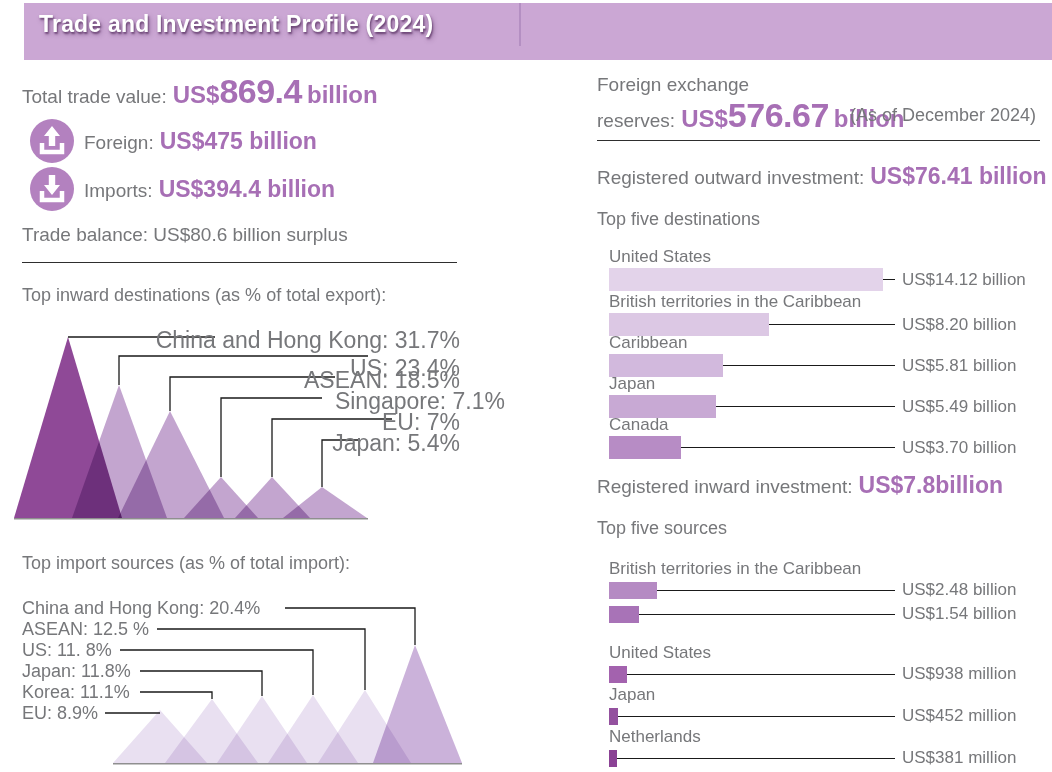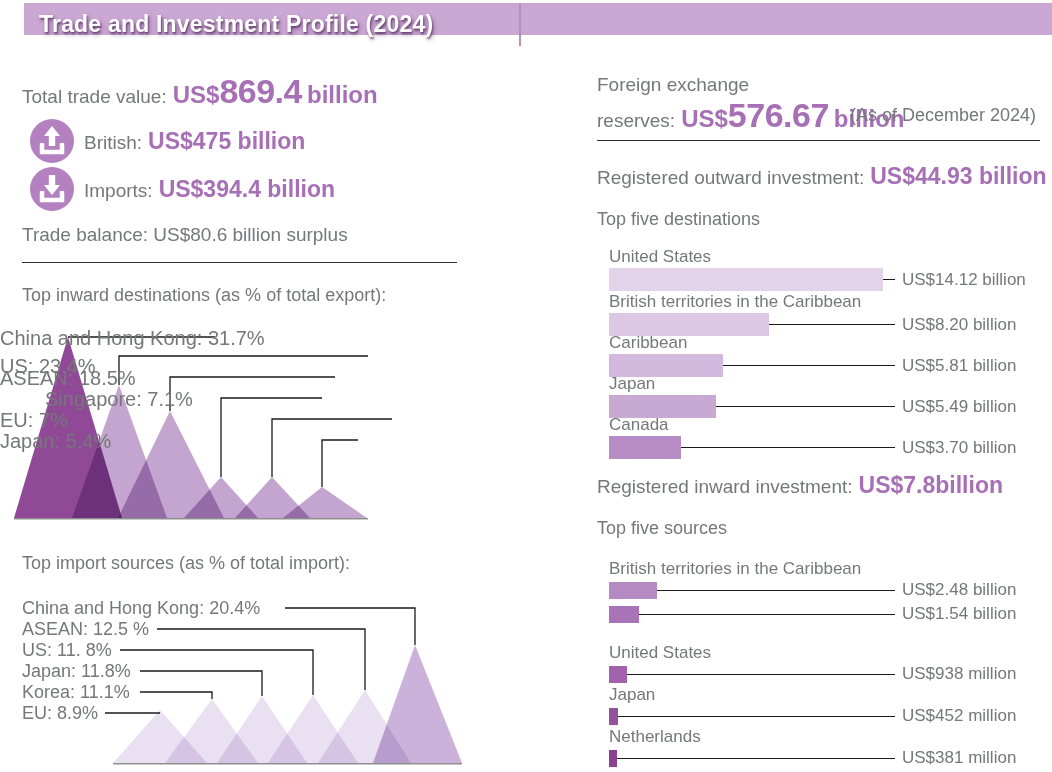--- a/index.html
+++ b/index.html
@@ -1,37 +1,37 @@
 <!DOCTYPE html>
 <html><head>
 <meta charset="utf-8">
 <style>
   html,body{margin:0;padding:0;background:#fff;}
   #page{position:relative;width:1052px;height:772px;background:#ffffff;overflow:hidden;
         font-family:"Liberation Sans",sans-serif;color:#76777a;}
   
-  #header{position:absolute;left:24px;top:3px;width:1028px;height:32px;background:#cba7d4;}
+  #header{position:absolute;left:24px;top:3px;width:1028px;height:57px;background:#cba7d4;}
   #header .seam{position:absolute;left:495px;top:0;width:2px;height:43px;background:#b48fc2;}
   #header .title{position:absolute;left:15px;top:8px;font-size:23px;font-weight:bold;color:#ffffff;
         letter-spacing:.2px;text-shadow:1px 1.5px 2px rgba(70,30,80,.65),2px 3px 5px rgba(70,30,80,.35);}
   
   .g{color:#76777a;}
   .s19{font-size:19px;}
   .s18{font-size:18px;}
   .abs{position:absolute;}
   .purple{color:#a76fb5;font-weight:bold;}
   .vprefix{font-size:24px;margin-left:6px;}
   .vnum{font-size:34px;letter-spacing:-.5px;}
   .vsuffix{font-size:24px;margin-left:5px;}
   .vmid{font-size:23px;margin-left:6px;}
   .rule{position:absolute;height:0;border-top:1.6px solid #2e2e2e;}
   
   .icon-circle{position:absolute;width:44px;height:44px;}
   
-  .xlabel{position:absolute;left:0;width:460px;font-size:20px;color:#76777a;}
+  .xlabel{position:absolute;left:0;width:460px;text-align:right;font-size:23px;color:#76777a;}
   .mlabel{position:absolute;left:22px;font-size:18px;color:#76777a;}
   
   .bar-row{position:absolute;left:609px;width:417px;}
   .bar-name{font-size:17px;color:#76777a;line-height:18px;}
   .bar-line{display:flex;align-items:center;margin-top:2px;}
   .bar{background:#ccc;}
   .bar.h23{height:23px;}
   .bar.h17{height:17px;}
   .connector{flex:1;height:0;border-top:1.5px solid #1a1a1a;}
   .bar-value{width:124px;padding-left:7px;font-size:17px;color:#76777a;white-space:nowrap;}
@@ -52,21 +52,21 @@
   </div>
 
   <div class="icon-circle" style="left:30px;top:119px;">
     <svg width="44" height="44" viewBox="0 0 44 44">
       <circle cx="22" cy="22" r="22" fill="#b381bf"></circle>
       <path d="M12 24 V33 H32 V24" stroke="#ffffff" stroke-width="4.5" fill="none"></path>
       <path d="M22 7 L30 17 H25.2 V27 H18.8 V17 H14 Z" fill="#ffffff"></path>
     </svg>
   </div>
   <div class="abs" style="left:84px;top:128px;">
-    <span class="g s19">British:</span><span class="purple vmid">US$475 billion</span>
+    <span class="g s19">Foreign:</span><span class="purple vmid">US$475 billion</span>
   </div>
 
   <div class="icon-circle" style="left:30px;top:167px;">
     <svg width="44" height="44" viewBox="0 0 44 44">
       <circle cx="22" cy="22" r="22" fill="#b381bf"></circle>
       <path d="M12 24 V33 H32 V24" stroke="#ffffff" stroke-width="4.5" fill="none"></path>
       <path d="M22 28 L30 18 H25.2 V8 H18.8 V18 H14 Z" fill="#ffffff"></path>
     </svg>
   </div>
   <div class="abs" style="left:84px;top:176px;">
@@ -134,21 +134,21 @@
   <div class="mlabel" style="top:703px;">EU: 8.9%</div>
 
   <div class="abs" style="left:597px;top:74px;">
     <span class="g s19">Foreign exchange reserves:</span><span class="purple vprefix">US$</span><span class="purple vnum">576.67</span><span class="purple vsuffix">billion</span>
   </div>
   <div class="abs g s18" style="right:16px;top:105px;">(As of December 2024)</div>
 
   <div class="rule" style="left:597px;top:140px;width:443px;"></div>
 
   <div class="abs" style="left:597px;top:163px;">
-    <span class="g s19">Registered outward investment:</span><span class="purple vmid">US$44.93 billion</span>
+    <span class="g s19">Registered outward investment:</span><span class="purple vmid">US$76.41 billion</span>
   </div>
   <div class="abs g s18" style="left:597px;top:209px;">Top five destinations</div>
 
   <div>
     <div class="bar-row" style="top:248px;">
       <div class="bar-name">United States</div>
       <div class="bar-line">
           <div class="bar h23" style="width: 274px; background-color: rgb(227, 211, 234);"></div>
           <div class="connector"></div>
           <div class="bar-value">US$14.12 billion</div>

